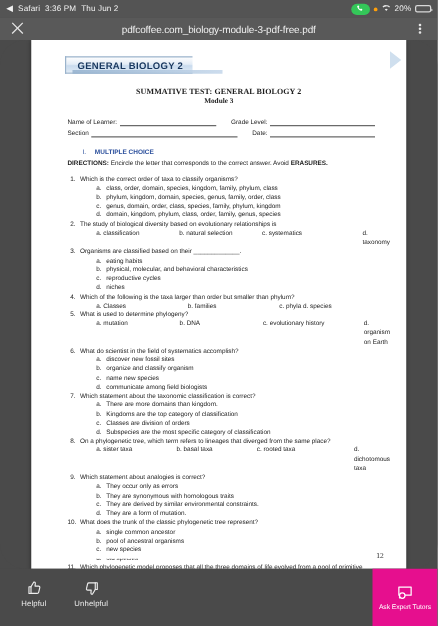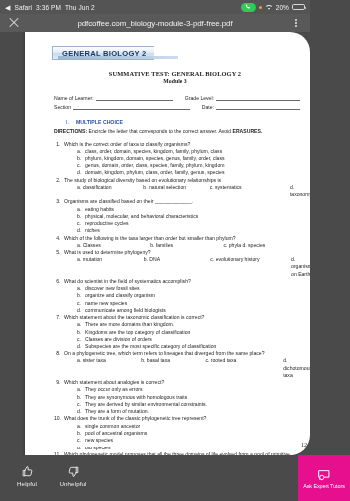--- a/index.html
+++ b/index.html
@@ -2,21 +2,21 @@
 <html><head>
 <meta charset="utf-8">
 <style>
   * { box-sizing: border-box; margin: 0; padding: 0; }
   html, body {
     width: 350px; height: 501px;
     font-family: "Liberation Sans", sans-serif;
     background: #4a4a4a;
     overflow: hidden;
   }
-  #app { position: relative; width: 310px; height: 501px; }
+  #app { position: relative; width: 350px; height: 501px; }
 
   
   .statusbar {
     height: 14px; background: #545454; color: #f2f2f2;
     display: flex; align-items: center; font-size: 6.5px;
     padding: 0 5px; letter-spacing: .1px;
   }
   .sb-left { display: flex; align-items: center; gap: 4px; }
   .sb-back { font-size: 7px; line-height: 1; }
   .sb-right { margin-left: auto; display: flex; align-items: center; gap: 3px; }

